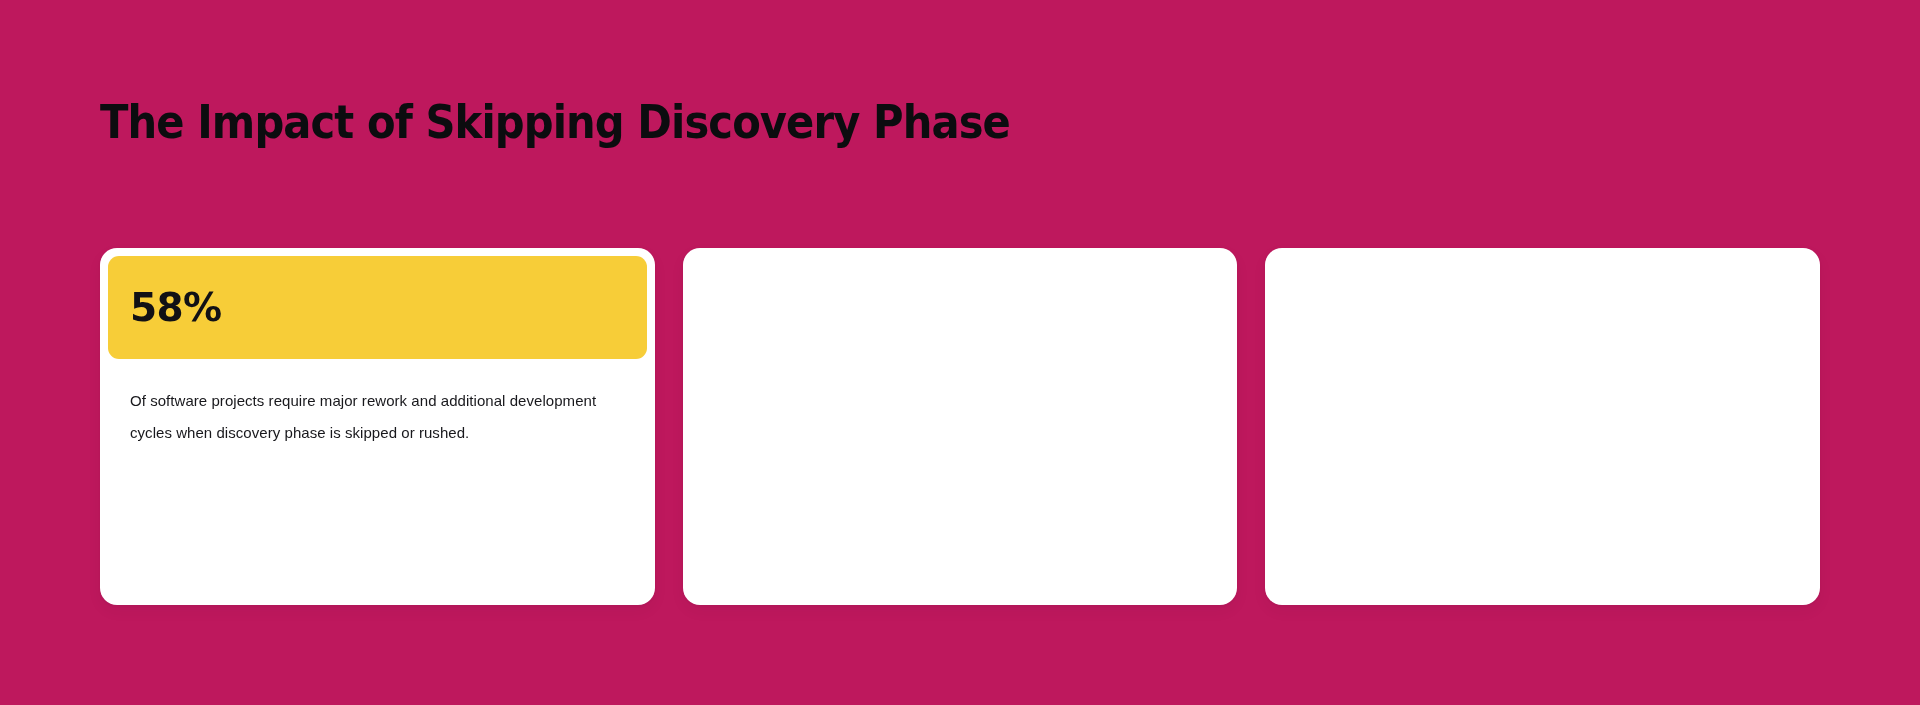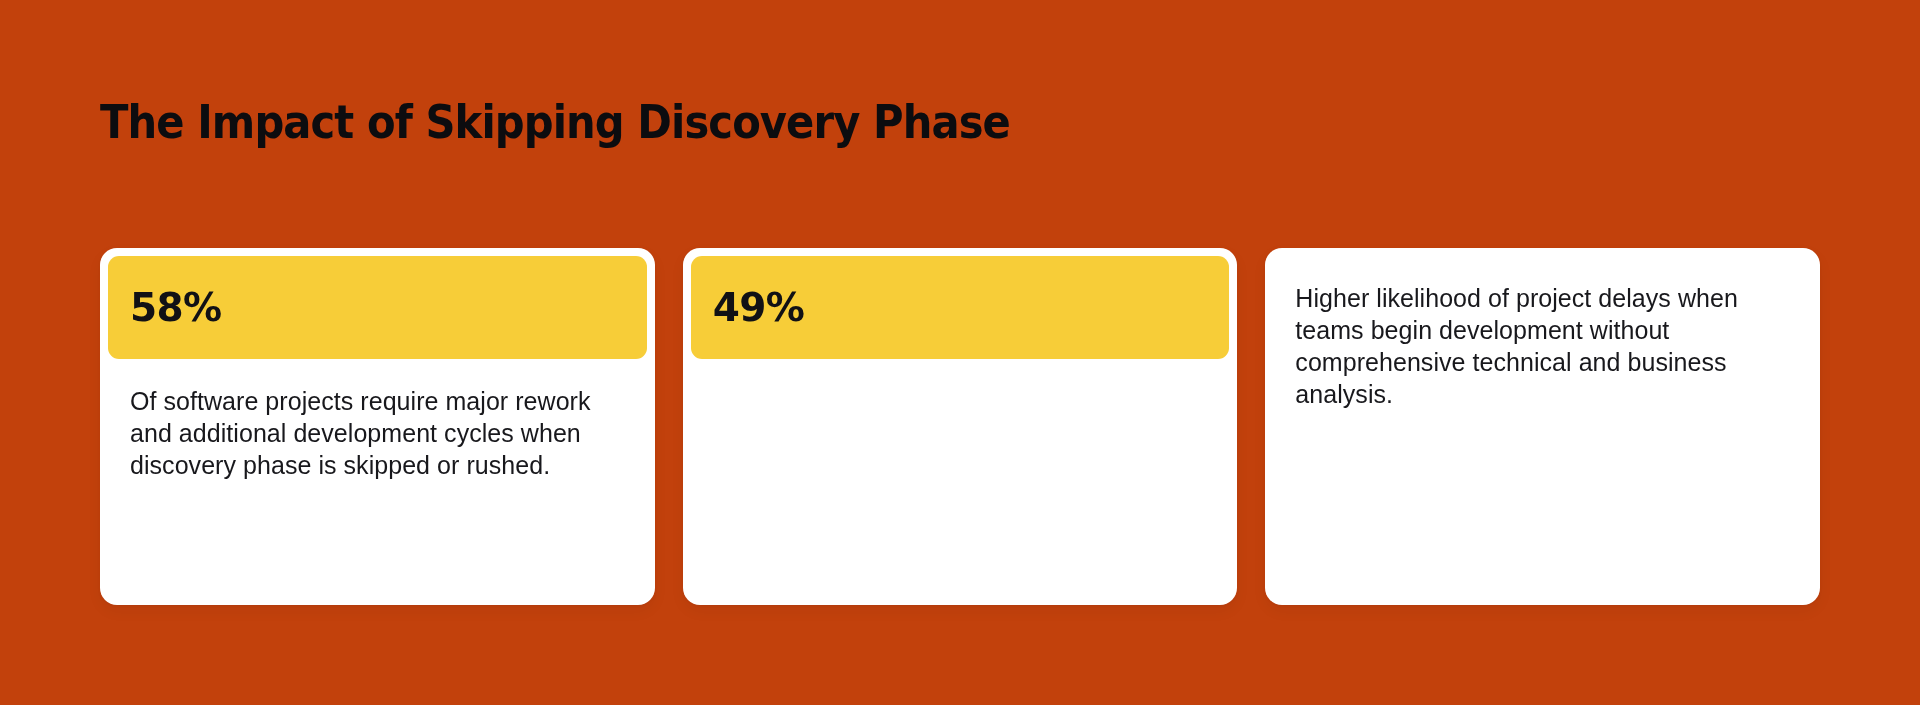--- a/index.html
+++ b/index.html
@@ -14,21 +14,21 @@
     background: #f2f1f7;
     font-family: "Liberation Sans", "DejaVu Sans", sans-serif;
     -webkit-font-smoothing: antialiased;
     overflow: hidden;
   }
 
   .page {
     position: relative;
     width: 1920px;
     height: 705px;
-    background: #c2410c;
+    background: #be185d;
   }
 
   
   .page-title {
     position: absolute;
     left: 100px;
     top: 93px;
     font-size: 47px;
     line-height: 58px;
     font-weight: 700;
@@ -81,21 +81,21 @@
     color: #111115;
     font-family: "DejaVu Sans", "Liberation Sans", sans-serif;
   }
 
   .stat-card__body {
     padding: 26px 24px 30px 22px;
     flex: 1 1 auto;
   }
 
   .stat-card__desc {
-    font-size: 25px;
+    font-size: 15px;
     line-height: 32px;
     font-weight: 400;
     color: #18181c;
     letter-spacing: 0.05px;
     font-family: "Liberation Sans", "DejaVu Sans", sans-serif;
   }
 </style>
 </head>
 <body>
 
@@ -108,25 +108,19 @@
     <div class="stat-card">
       <div class="stat-card__header">
         <span class="stat-card__value">58%</span>
       </div>
       <div class="stat-card__body">
         <p class="stat-card__desc">Of software projects require major rework and additional development cycles when discovery phase is skipped or rushed.</p>
       </div>
     </div>
 
     <div class="stat-card">
-      <div class="stat-card__header">
-        <span class="stat-card__value">49%</span>
-      </div>
     </div>
 
     <div class="stat-card">
-      <div class="stat-card__body">
-        <p class="stat-card__desc">Higher likelihood of project delays when teams begin development without comprehensive technical and business analysis.</p>
-      </div>
     </div>
 
   </div>
 </div>
 
 </body></html>

